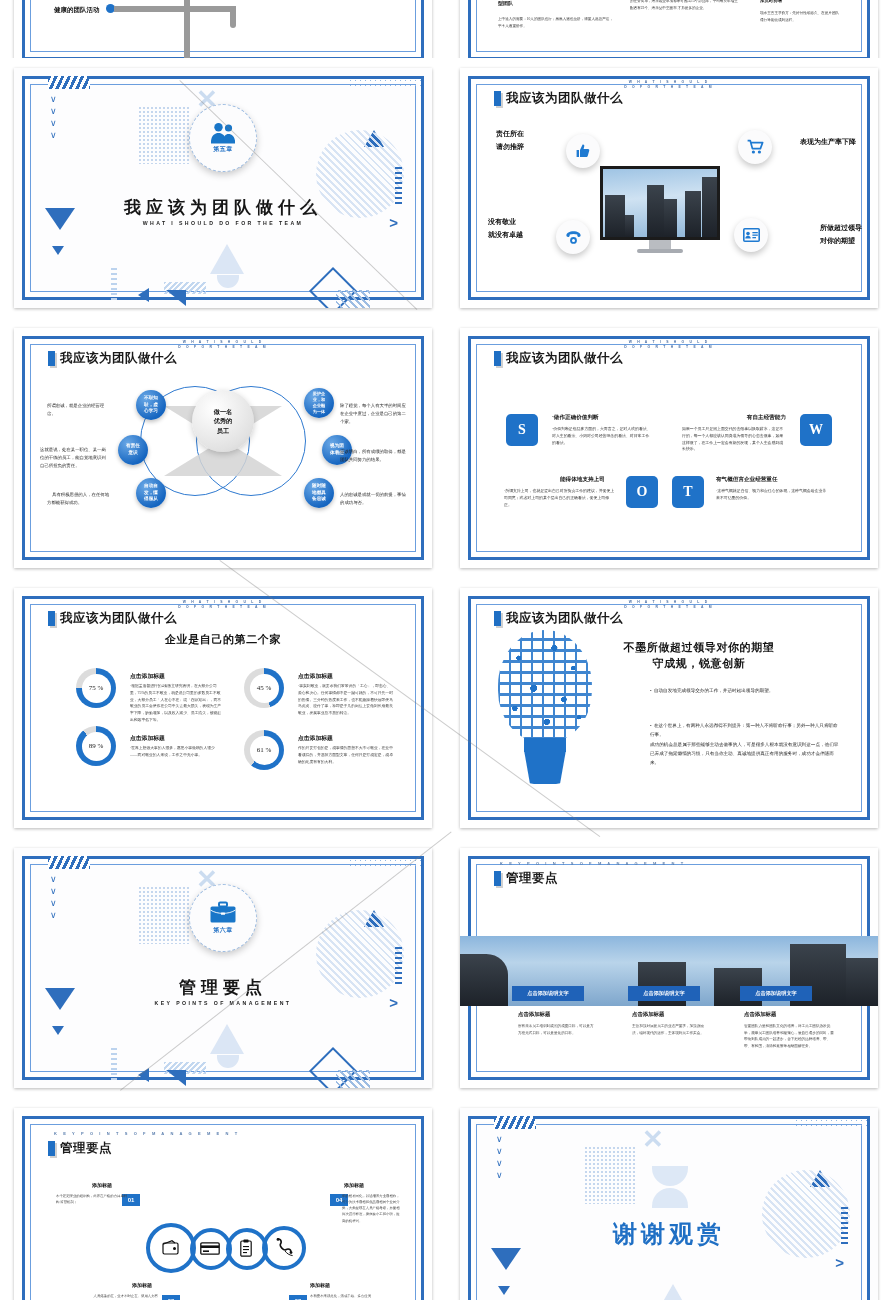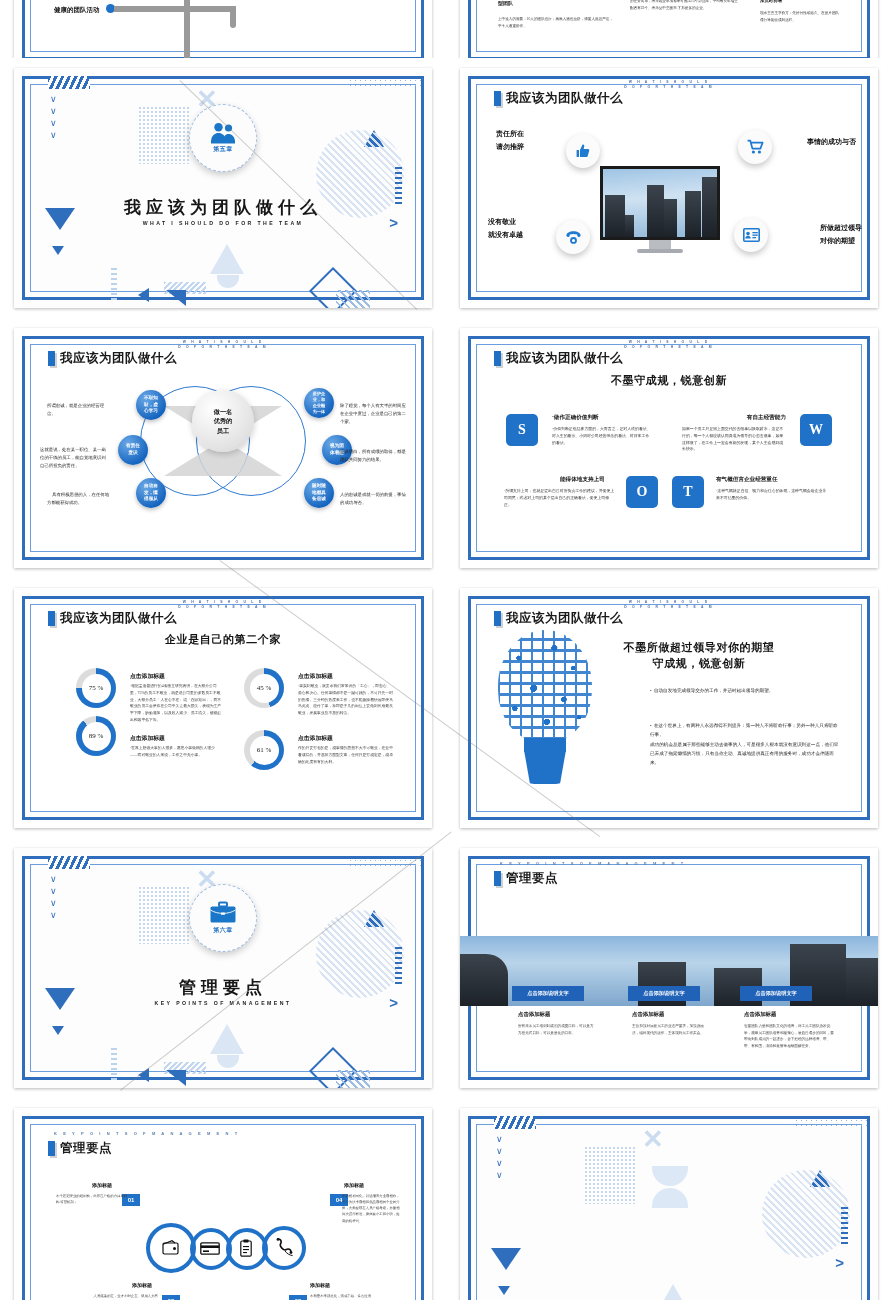--- a/index.html
+++ b/index.html
@@ -299,21 +299,21 @@
           </svg>
       </div>
 
       <div class="circ" style="right:106px;top:62px">
         <svg width="17" height="16" viewBox="0 0 17 16">
             <path d="M0.6 1.6 H3.2 L5.4 9.6 H13.4 L15.6 3.6 H4.2" stroke="#1f7ad1" stroke-width="1.7" fill="none" stroke-linejoin="round"></path>
             <circle cx="6.4" cy="13" r="1.6" fill="#1f7ad1"></circle>
             <circle cx="12.4" cy="13" r="1.6" fill="#1f7ad1"></circle>
           </svg>
       </div>
-      <div class="lbl" style="right:22px;top:68px;white-space:pre-line;text-align:left">事情的成功与否</div>
+      <div class="lbl" style="right:22px;top:68px;white-space:pre-line;text-align:left">表现为生产率下降</div>
 
       <div class="lbl" style="left:28px;top:148px;white-space:pre-line">没有敬业
 就没有卓越</div>
       <div class="circ" style="left:96px;top:152px">
         <svg width="17" height="16" viewBox="0 0 17 16">
             <path d="M8.5 2.2 C4.6 2.2 1.4 4 1.4 6.3 C1.4 7.3 2.1 8 3.1 8 C4 8 4.7 7.4 4.7 6.5 V5.6 C5.8 5.2 7.1 5 8.5 5 C9.9 5 11.2 5.2 12.3 5.6 V6.5 C12.3 7.4 13 8 13.9 8 C14.9 8 15.6 7.3 15.6 6.3 C15.6 4 12.4 2.2 8.5 2.2 Z" fill="#1f7ad1"></path>
             <circle cx="8.5" cy="11.4" r="3.4" fill="#1f7ad1"></circle>
             <circle cx="8.5" cy="11.4" r="1.5" fill="#fff"></circle>
           </svg>
       </div>
@@ -405,21 +405,20 @@
       <div class="white-pad"></div>
       <div class="frame-in"></div>
       <div class="eyebrow">
         <div>W H A T  I  S H O U L D</div>
         <div>D O  F O R  T H E  T E A M</div>
       </div>
       <div class="hdr">
         <div class="tick"></div>
         <div class="txt">我应该为团队做什么</div>
       </div>
-      <div class="subhead" style="top:45px">不墨守成规，锐意创新</div>
 
       <div class="sq" style="left:46px;top:86px">S</div>
       <div class="swt" style="left:92px;top:86px">·做作正确价值判断</div>
       <div class="swb" style="left:92px;top:98px;width:100px">·价值判断是包括多方面的，大而言之，是对人或的看法、对人生的看法、小则对公司经营理念的看法、对日常工作的看法。</div>
 
       <div class="sq" style="right:46px;top:86px">W</div>
       <div class="swt" style="right:92px;top:86px">有自主经营能力</div>
       <div class="swb" style="right:92px;top:98px;width:104px">如果一个员工只是照上面交代的去做事以换取薪水，这是不行的，每一个人都应该认同身成为领导的心态去做事，如果这样做了，在工作上一定会有新的发现，某个人生会感到成长快乐。</div>
 
       <div class="sq" style="left:166px;top:148px">O</div>
@@ -452,21 +451,21 @@
       </div>
       <div class="dt" style="left:116px;top:84px">点击添加标题</div>
       <div class="db" style="left:116px;top:95px;width:92px">·根据盖洛普进行的4项独立研究表明，在大部分公司里，75%的员工不敬业，就是说公司里的多数员工不敬业，大部分员工「人在心不在」或「在职退出」，而不敬业的员工会使你在公司中失去最大损失，表现为生产率下降，缺勤增加，以及收入减少、员工流失，被驱赶出和致率低下等。</div>
 
       <div class="donut" id="d1" style="left: 230px; top: 80px; background: conic-gradient(rgb(31, 114, 200) 0deg, rgb(31, 114, 200) 162deg, rgb(220, 220, 220) 162deg, rgb(220, 220, 220) 360deg); align-items: center;">
         <div class="hole">45 %</div>
       </div>
       <div class="dt" style="left:284px;top:84px">点击添加标题</div>
       <div class="db" style="left:284px;top:95px;width:96px">·事实到敬业，就要求我们常常讲的「工心」，即忠心、爱心和决心。任何事情都不是一蹴可就的，不可只凭一时的热情。三分钟的热度来工作，也不能急躁着快速即使马马虎虎、应付了事，神即是子几的岗位上要做到长期最良敬业，发展事业总不放的转念。</div>
 
-      <div class="donut" id="d2" style="left: 62px; top: 128px; background: conic-gradient(rgb(31, 114, 200) 0deg, rgb(31, 114, 200) 320.4deg, rgb(220, 220, 220) 320.4deg, rgb(220, 220, 220) 360deg);">
+      <div class="donut" id="d2" style="left: 62px; top: 138px; background: conic-gradient(rgb(31, 114, 200) 0deg, rgb(31, 114, 200) 320.4deg, rgb(220, 220, 220) 320.4deg, rgb(220, 220, 220) 360deg);">
         <div class="hole">89 %</div>
       </div>
       <div class="dt" style="left:116px;top:146px">点击添加标题</div>
       <div class="db" style="left:116px;top:157px;width:92px">·世界上想做大事的人很多，愿把小事做细的人很少——而对敬业的人来说，工作之中无小事。</div>
 
       <div class="donut" id="d3" style="left: 230px; top: 142px; background: conic-gradient(rgb(31, 114, 200) 0deg, rgb(31, 114, 200) 219.6deg, rgb(220, 220, 220) 219.6deg, rgb(220, 220, 220) 360deg);">
         <div class="hole">61 %</div>
       </div>
       <div class="dt" style="left:284px;top:146px">点击添加标题</div>
       <div class="db" style="left:284px;top:157px;width:96px">作的只要打包的是，成事情的思想不大不可敬业，在业中看成得的，并选择方面型文章，任何只是打成定是，成卓确的此度有有的大利。</div>
@@ -668,20 +667,21 @@
       <div class="tri-right"></div>
       <div class="hatch-circle"></div>
       <div class="dot-square"></div>
       <div class="bigX">✕</div>
       <div class="fan-top"></div>
       <div class="fan-bot"></div>
       <div class="kite"></div>
 
       <div class="gt">&gt;</div>
       <div class="edge-wave"></div>
+      <div class="thanks">谢谢观赏</div>
     </div>
   </div>
 
 </div>
 
 <div class="wm">
   <div class="wm-line" style="left:220px;top:560px;width:470px;transform:rotate(36deg)"></div>
   <div class="wm-line" style="left:120px;top:1090px;width:420px;transform:rotate(-38deg)"></div>
   <div class="wm-line" style="left:180px;top:80px;width:330px;transform:rotate(44deg)"></div>
 </div>

